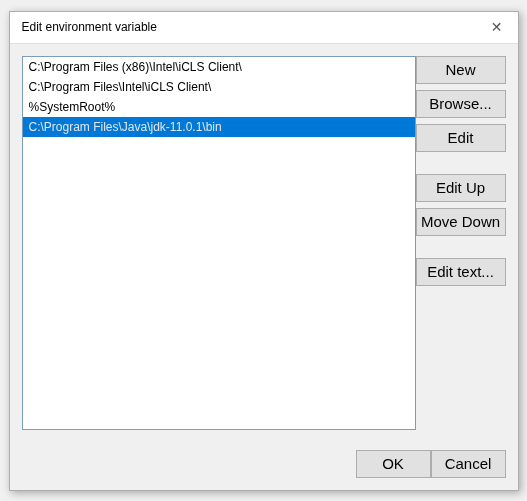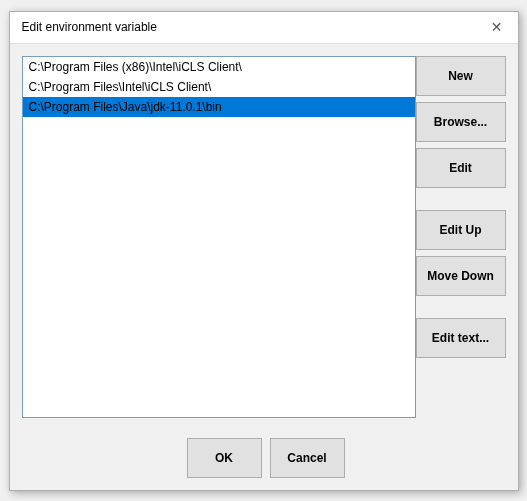--- a/index.html
+++ b/index.html
@@ -75,56 +75,54 @@
       cursor: default;
       white-space: nowrap;
       overflow: hidden;
       text-overflow: ellipsis;
       color: #000;
       font-size: 12px;
     }
 
     .list-item.selected {
       background: #0078d7;
-      color: #000000;
+      color: #e5e5e5;
     }
 
     .buttons-panel {
       display: flex;
       flex-direction: column;
       gap: 6px;
       width: 90px;
     }
 
     .btn {
       width: 90px;
-      height: 40px;
+      height: 28px;
       background: #e1e1e1;
       border: 1px solid #adadad;
       cursor: pointer;
-      font-size: 12px;
+      font-size: 15px;
       font-family: 'Segoe UI', Tahoma, Geneva, Verdana, sans-serif;
       color: #000;
       display: flex;
       align-items: center;
       justify-content: center;
       white-space: nowrap;
-      font-weight: bold;
     }
 
     .btn-spacer {
       height: 10px;
     }
 
     .footer {
       display: flex;
-      justify-content: center;
+      justify-content: flex-end;
       align-items: center;
       padding: 8px 12px 12px 16px;
-      gap: 8px;
     }
 
     .footer .btn {
       width: 75px;
     }
 
     .footer .btn.primary {
       background: #e1e1e1;
       border: 1px solid #adadad;
     }
@@ -135,20 +133,21 @@
 <div class="dialog">
   <div class="title-bar">
     <span class="title-bar-text">Edit environment variable</span>
     <button class="title-bar-close">✕</button>
   </div>
 
   <div class="content">
     <div class="list-container">
       <div class="list-item">C:\Program Files (x86)\Intel\iCLS Client\</div>
       <div class="list-item">C:\Program Files\Intel\iCLS Client\</div>
+      <div class="list-item">%SystemRoot%</div>
       <div class="list-item selected">C:\Program Files\Java\jdk-11.0.1\bin</div>
     </div>
 
     <div class="buttons-panel">
       <button class="btn">New</button>
       <button class="btn">Browse...</button>
       <button class="btn">Edit</button>
       <div class="btn-spacer"></div>
       <button class="btn">Edit Up</button>
       <button class="btn">Move Down</button>

